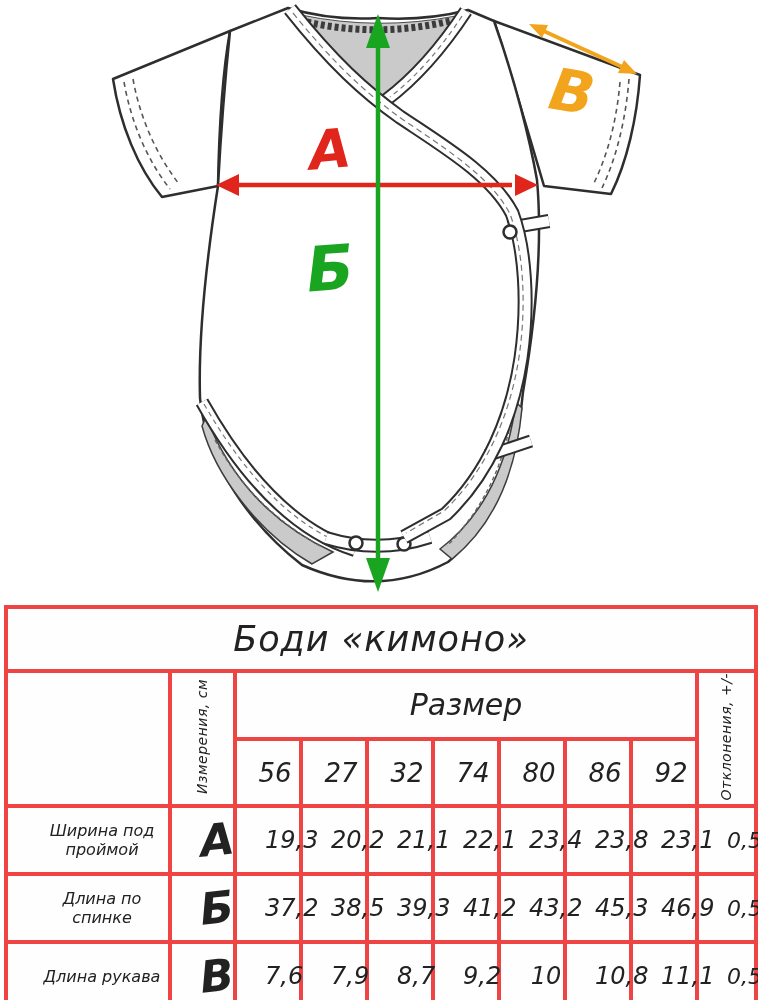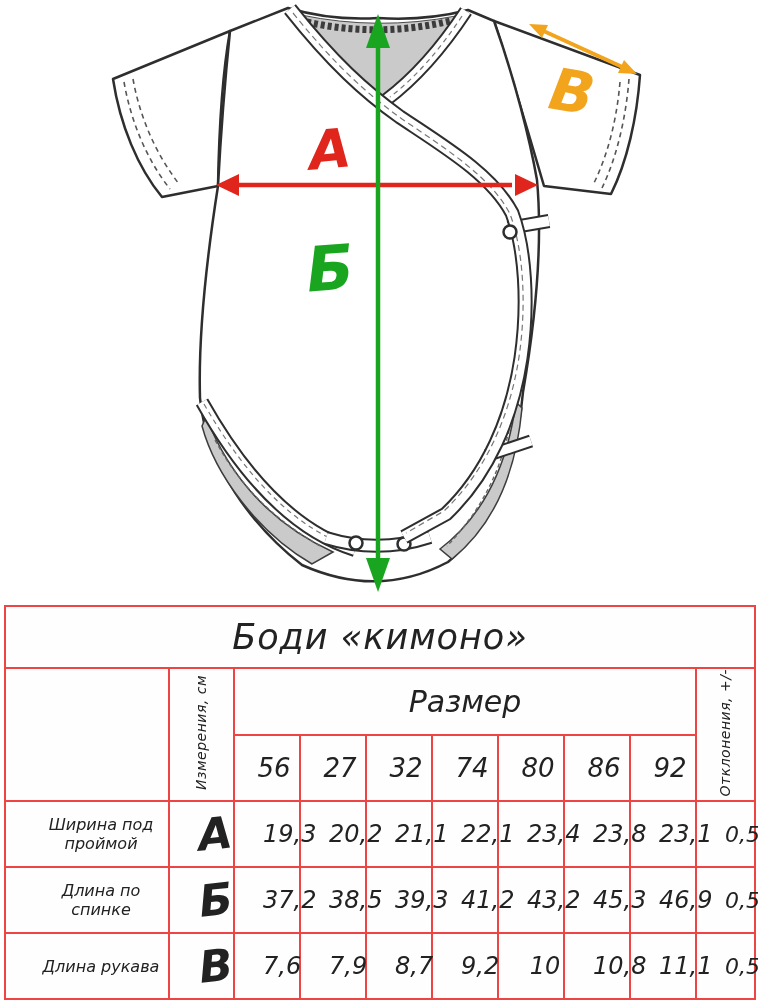--- a/index.html
+++ b/index.html
@@ -10,21 +10,21 @@
   .figure{position:absolute;top:0;left:0;width:758px;height:605px;}
   .figure svg{display:block;width:758px;height:605px;}
   .hand-label{font-family:"DejaVu Sans",sans-serif;font-style:italic;font-weight:bold;}
 
   
   table.size-table{
     position:absolute;top:605px;left:4px;width:750px;
     border-collapse:collapse;table-layout:fixed;background:#fff;
   }
   table.size-table td{
-    border:2px solid #ef4444;text-align:center;vertical-align:middle;
+    border:4px solid #ef4444;text-align:center;vertical-align:middle;
     padding:0;background:#fefefe;color:#222;font-style:italic;
   }
   tr.row-title td{height:60px;font-size:35px;letter-spacing:1px;}
   td.size-head{height:62px;font-size:30px;}
   tr.row-sizes td{height:62px;font-size:26px;padding-left:14px;}
   td.vhead{width:65px;}
   td.vhead span{
     display:inline-block;writing-mode:vertical-rl;transform:rotate(180deg);
     font-size:14px;line-height:1.05;white-space:nowrap;letter-spacing:.5px;
   }

